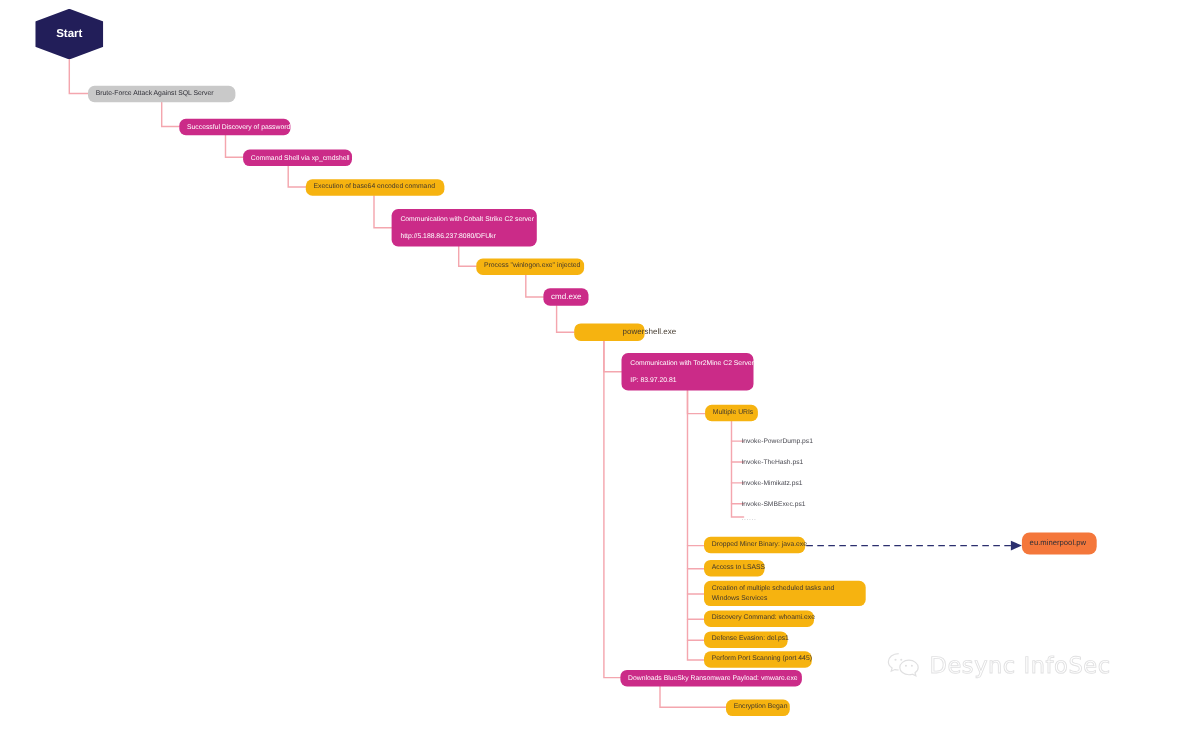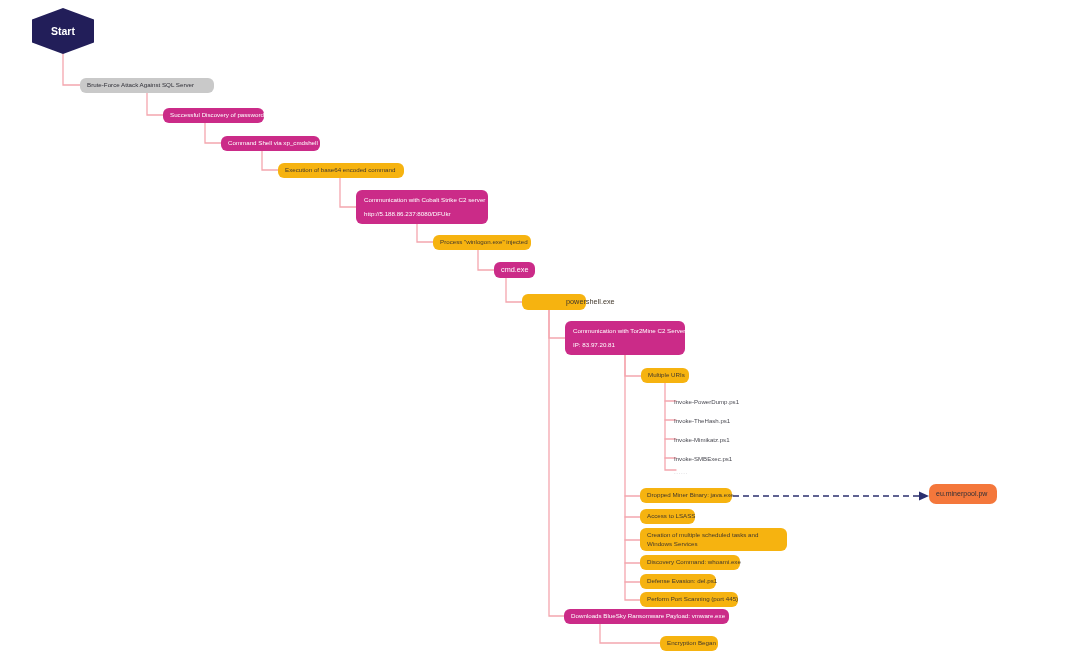--- a/index.html
+++ b/index.html
@@ -55,20 +55,21 @@
     font-size: 6.2px;
     border-radius: 6px;
     height: 15px;
   }
 
   .node-magenta {
     background: #cb2b88;
     color: #ffffff;
     font-size: 6.2px;
     border-radius: 6px;
+    justify-content: flex-end;
   }
   .node-magenta.one { height: 15px; }
   .node-magenta.two { height: 34px; padding: 5px 8px; gap: 6px; }
 
   .node-orange {
     background: #f6b310;
     color: #42382c;
     font-size: 6.2px;
     border-radius: 6px;
     height: 15px;
@@ -259,14 +260,27 @@
   <div class="leaf" style="left:674px;top:436px;">
     <span>Invoke-Mimikatz.ps1</span>
   </div>
   <div class="leaf" style="left:674px;top:455px;">
     <span>Invoke-SMBExec.ps1</span>
   </div>
   <div class="leaf faint" style="left:674px;top:468px;">
     <span>......</span>
   </div>
 
+  <div id="watermark">
+    <svg width="30" height="26" viewBox="0 0 30 26">
+      <g fill="none" stroke="#dededf" stroke-width="1.1">
+        <path d="M11,2.2 C5.6,2.2 1.6,5.6 1.6,9.6 C1.6,11.9 2.9,13.9 5,15.2 L4.2,18.2 L7.5,16.7 C8.6,17 9.8,17.1 11,17.1"></path>
+        <circle cx="8.1" cy="7.8" r="0.95" fill="#dededf" stroke="none"></circle>
+        <circle cx="13.3" cy="7.8" r="0.95" fill="#dededf" stroke="none"></circle>
+        <path d="M20.3,8.2 C15.6,8.2 12.0,11.2 12.0,14.8 C12.0,18.4 15.6,21.4 20.3,21.4 C21.4,21.4 22.5,21.25 23.5,20.95 L26.6,22.4 L25.85,19.6 C27.6,18.4 28.7,16.7 28.7,14.8 C28.7,11.2 25.0,8.2 20.3,8.2 Z"></path>
+        <circle cx="17.6" cy="13.3" r="0.9" fill="#dededf" stroke="none"></circle>
+        <circle cx="23.0" cy="13.3" r="0.9" fill="#dededf" stroke="none"></circle>
+      </g>
+    </svg>
+    <span class="wm-text">Desync InfoSec</span>
+  </div>
 
 </div>
 
 </body></html>

